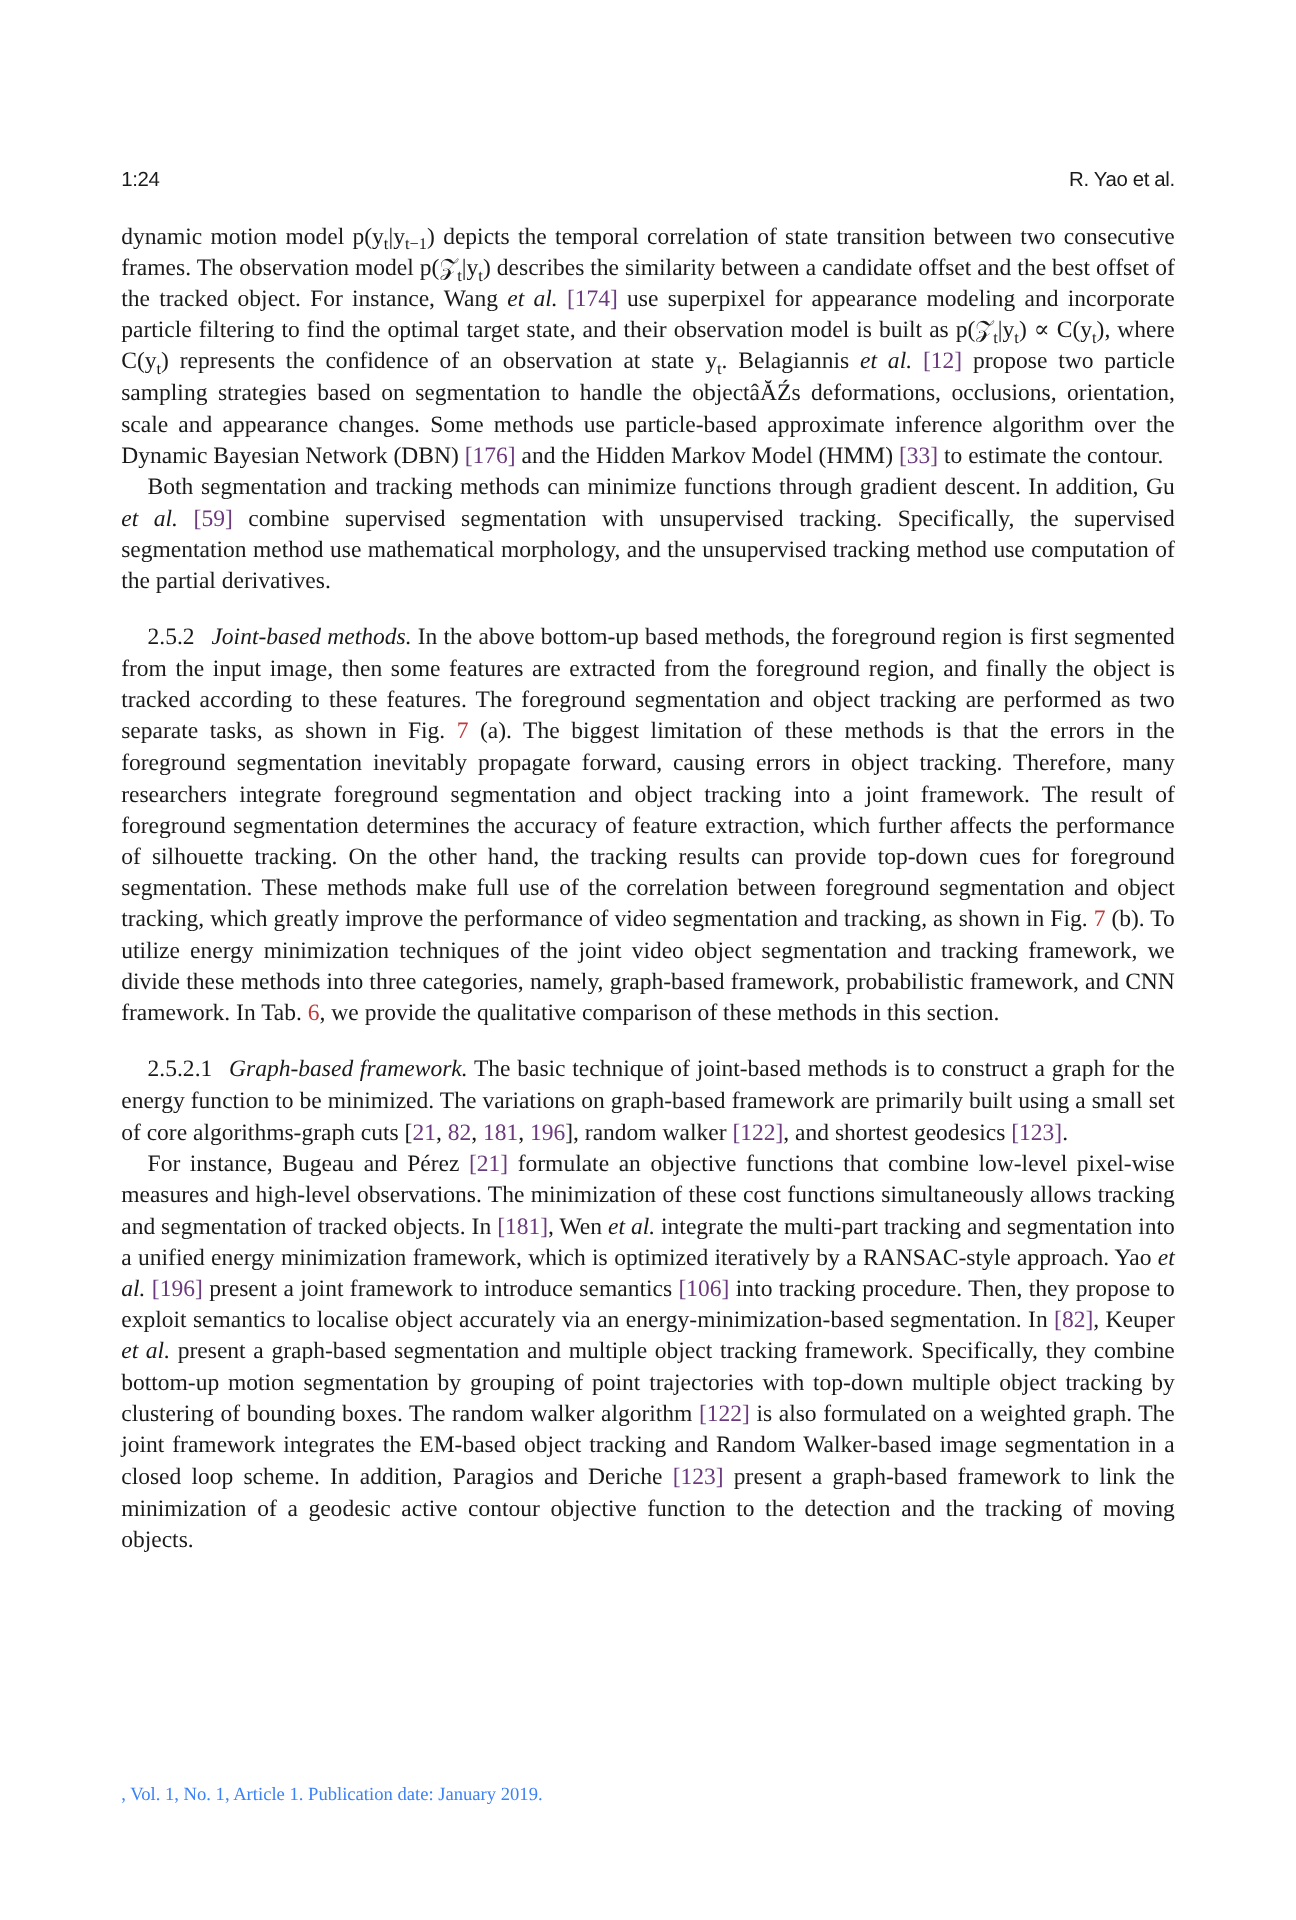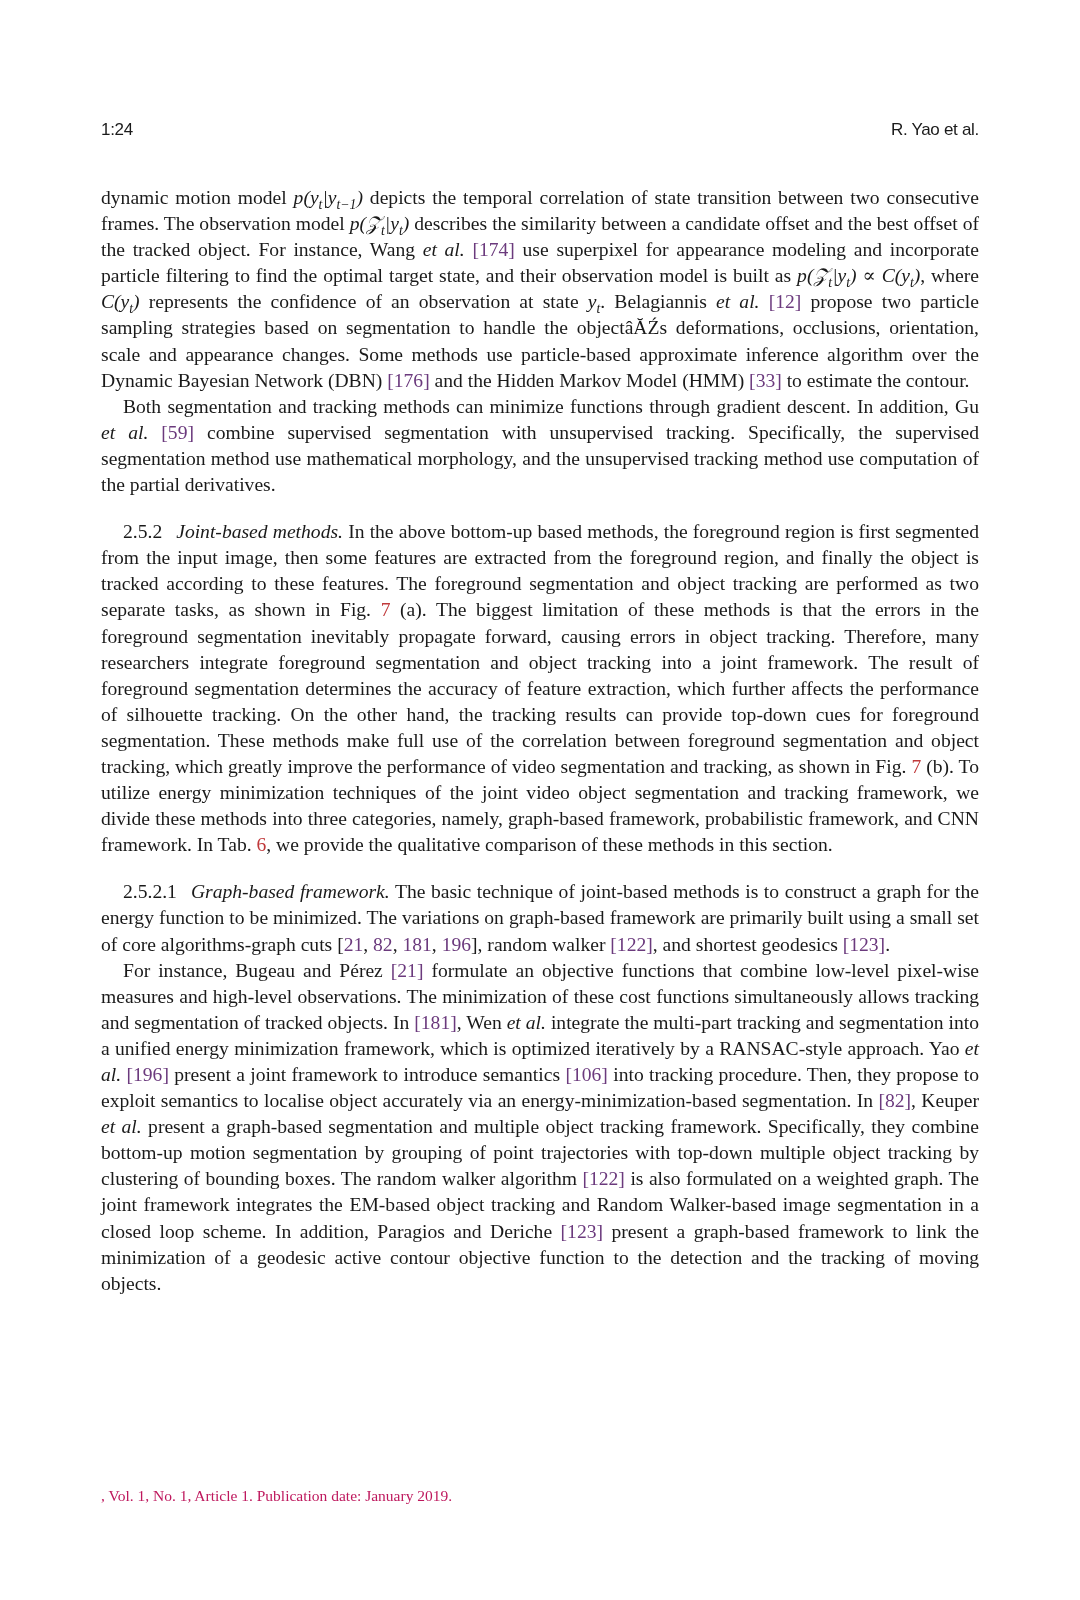--- a/index.html
+++ b/index.html
@@ -10,21 +10,21 @@
     body {
       width: 1080px;
       height: 1600px;
       position: relative;
       overflow: hidden;
       font-family: "Liberation Serif", "DejaVu Serif", serif;
       color: #1a1a1a;
     }
     .running-head {
       position: absolute;
-      top: 120px;
+      top: 140px;
       left: 101px;
       right: 101px;
       height: 24px;
       font-family: "Liberation Sans", "DejaVu Sans", sans-serif;
       font-size: 17px;
       letter-spacing: -0.3px;
       color: #1a1a1a;
     }
     .running-head .left { position: absolute; left: 0; top: 0; }
     .running-head .right { position: absolute; right: 0; top: 0; }
@@ -47,29 +47,29 @@
     .body-text p.section {
       margin-top: 21px;
       text-indent: 22px;
     }
     .sec-num { font-style: normal; }
     .sec-title { font-style: italic; margin-top: 40px; }
     .sec-gap { display: inline-block; width: 14px; }
     .it { font-style: italic; }
     .cite { color: #6b3a7d; margin-top: 36px; }
     .ref { color: #c0393b; }
-    .math { font-style: italic; }
+    .math { }
     sub { font-size: 0.7em; line-height: 0; }
 
     .footer {
       position: absolute;
       top: 1487px;
       left: 101px;
       font-size: 15.5px;
-      color: #be185d;
+      color: #3b82f6;
     }
   </style>
 </head>
 <body>
 
 <div class="running-head">
   <span class="left">1:24</span>
   <span class="right">R. Yao et al.</span>
 </div>
 

